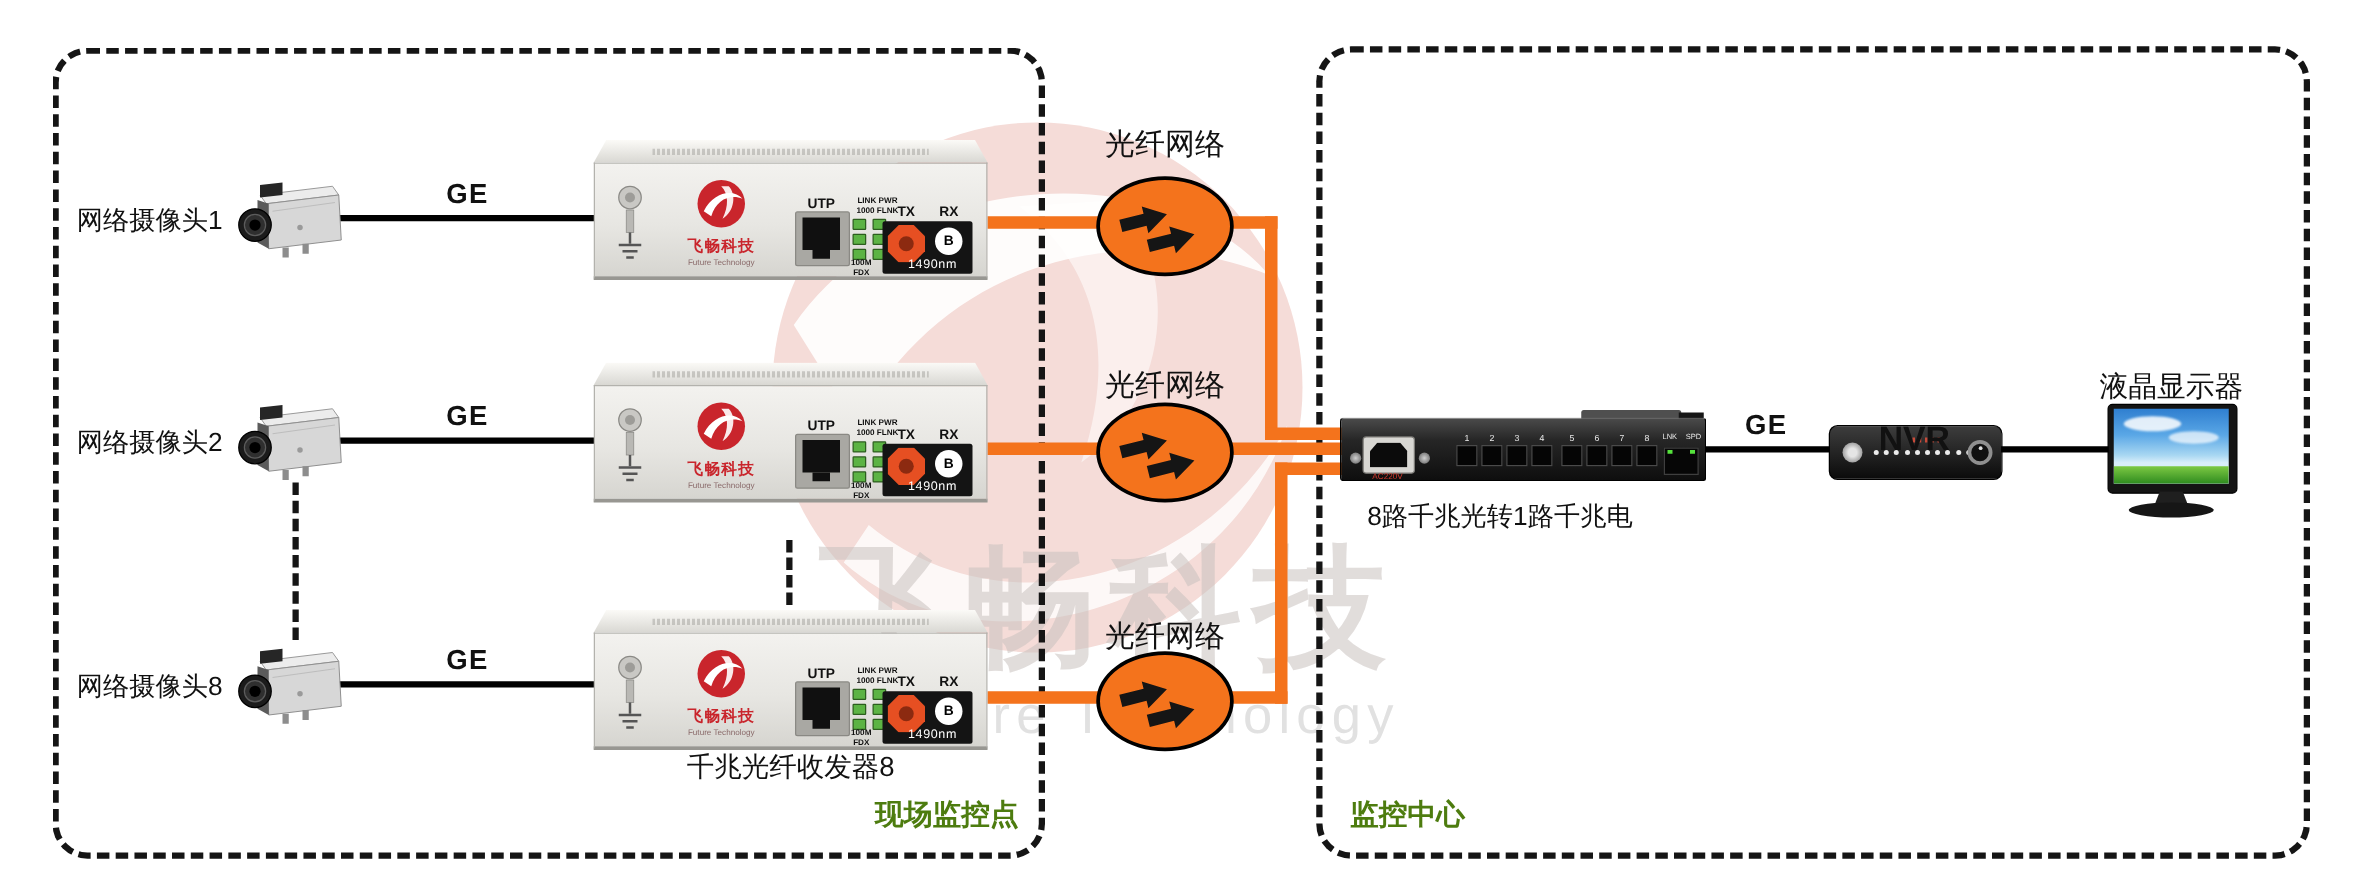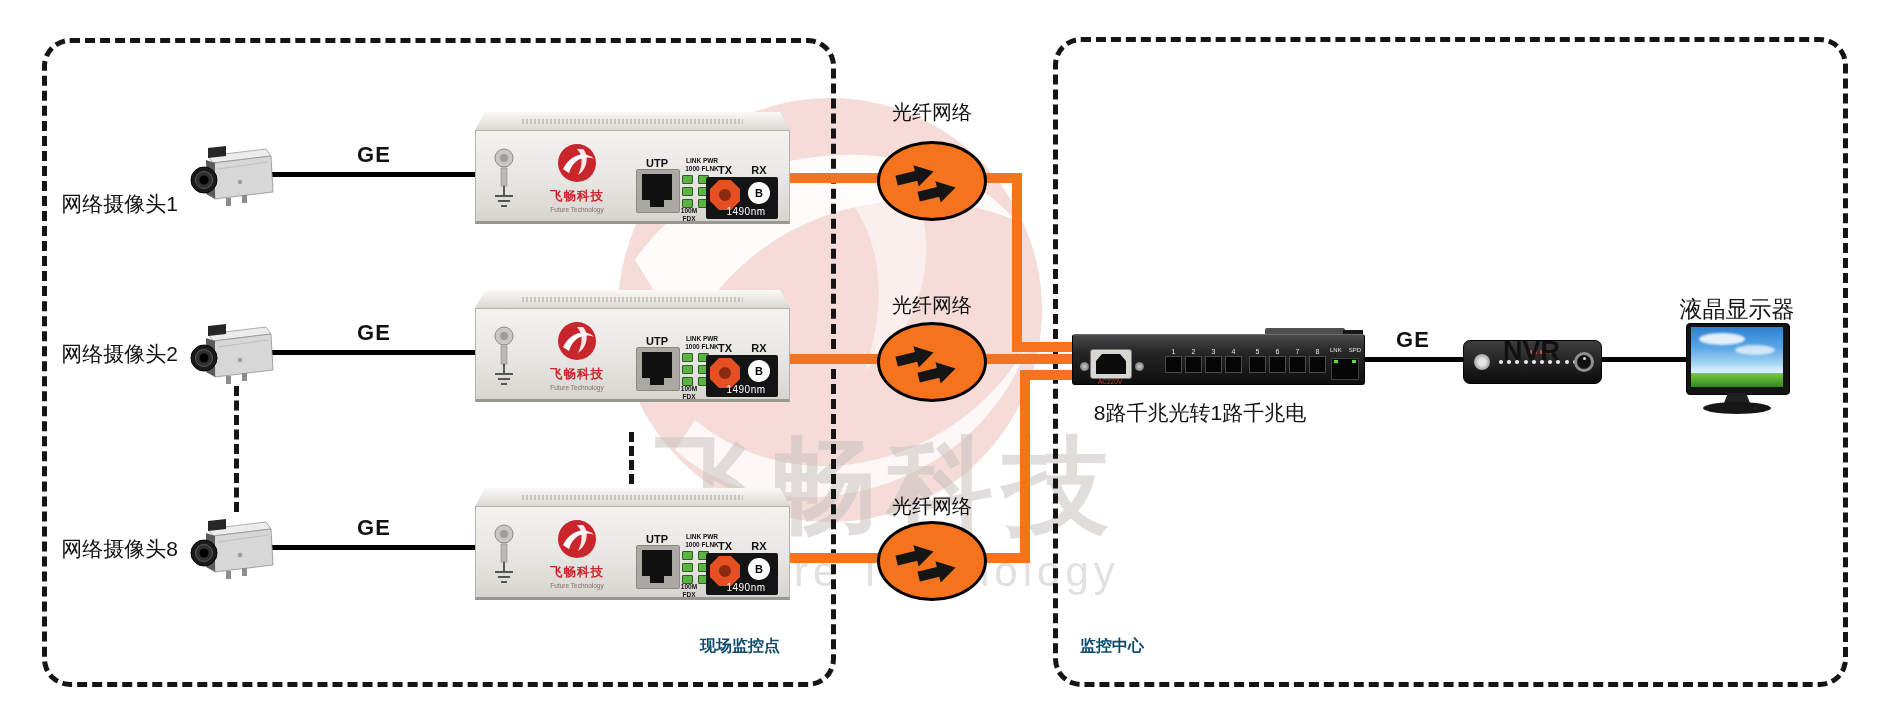--- a/index.html
+++ b/index.html
@@ -8,34 +8,34 @@
   .abs{position:absolute;}
 
   
   .wm-cn{position:absolute;left:655px;top:415px;font-size:106px;font-weight:bold;
          letter-spacing:10px;color:#c9c2bf;opacity:.55;z-index:0;white-space:nowrap;}
   .wm-en{position:absolute;left:690px;top:548px;font-size:42px;letter-spacing:5px;
          color:#dedede;opacity:.9;z-index:0;white-space:nowrap;}
 
   
   .zone-box{position:absolute;border:5px dashed #151515;border-radius:28px;z-index:1;}
-  .zone-label{position:absolute;font-size:16px;font-weight:600;color:#0c4a6e;z-index:5;white-space:nowrap;}
+  .zone-label{position:absolute;font-size:23px;font-weight:600;color:#4d7c0f;z-index:5;white-space:nowrap;}
 
   
   .hline{position:absolute;background:#000;height:5px;z-index:2;}
   .oline{position:absolute;background:#f4731c;z-index:2;}
   .vdots{position:absolute;width:0;border-left:5px dashed #151515;z-index:2;}
   .ge{position:absolute;width:70px;text-align:center;font-size:22px;font-weight:600;
       letter-spacing:1px;z-index:4;}
 
   
   .cloud{position:absolute;width:104px;height:74px;background:#f4731c;border:3px solid #000;
          border-radius:50%;z-index:3;}
   .cloud svg{position:absolute;left:10px;top:10px;}
-  .cloud-label{position:absolute;width:160px;text-align:center;font-size:20px;z-index:4;}
+  .cloud-label{position:absolute;width:160px;text-align:center;font-size:24px;z-index:4;}
 
   
   .tr{position:absolute;left:475px;width:315px;height:110px;z-index:3;}
   .tr-top{position:absolute;left:0;top:0;width:315px;height:18px;
           background:linear-gradient(180deg,#fbfaf7,#d9d8d3);
           clip-path:polygon(10px 0,305px 0,315px 100%,0 100%);}
   .tr-print{position:absolute;left:15%;top:7px;width:70%;height:5px;opacity:.6;
           background:repeating-linear-gradient(90deg,#aeada8 0 2px,transparent 2px 4px);}
   .tr-front{position:absolute;left:0;top:18px;width:313px;height:90px;background:
           linear-gradient(180deg,#f3f2ef 0%,#e7e6e2 55%,#d6d5d0 100%);
@@ -199,21 +199,21 @@
       <polygon points="28,16 37,19 37,55 28,50" fill="#5b5b5b"></polygon>
       <circle cx="26" cy="36" r="13" fill="#1b1b1b" stroke="#000"></circle>
       <circle cx="26" cy="36" r="8.5" fill="#2f2f2f" stroke="#5c5c5c"></circle>
       <circle cx="26" cy="36" r="4.5" fill="#000"></circle>
       <line x1="40" y1="25" x2="90" y2="18" stroke="#bdbdbd"></line>
       <rect x="48" y="54" width="5" height="8" fill="#8d8d8d"></rect>
       <rect x="64" y="51" width="5" height="8" fill="#8d8d8d"></rect>
       <circle cx="62" cy="38" r="2.2" fill="#9a9a9a"></circle>
     </svg>
   </div>
-  <div class="cam-label" style="top:162px;margin-top:28px;">网络摄像头1</div>
+  <div class="cam-label" style="top:162px;">网络摄像头1</div>
   <div class="cam-label" style="top:340px;text-align:right;">网络摄像头2</div>
   <div class="cam-label" style="top:535px;">网络摄像头8</div>
 
   <div class="tr" style="top:112px;">
     <div class="tr-top">
         <div class="tr-print"></div>
       </div>
     <div class="tr-front">
       <svg class="tr-gnd" width="28" height="66" viewBox="0 0 28 66">
         <circle cx="14" cy="13" r="9" fill="#c9c8c4" stroke="#8b8a86"></circle>
@@ -376,20 +376,21 @@
       <div class="rx-lab" style="left:270px;">RX</div>
       <div class="tr-panel">
         <div class="fc">
             <i></i>
           </div>
         <div class="rxb">B</div>
         <div class="wl">1490nm</div>
       </div>
     </div>
   </div>
+  <div class="tr-name" style="top:599px;">千兆光纤收发器8</div>
 
   <div class="cloud" style="left:877px;top:141px;">
     <svg width="84" height="54" viewBox="0 0 84 54">
       <g transform="translate(4,16) rotate(-14)">
           <path d="M0 6 h20 v-6 l18 11 -18 11 v-6 H0 z" fill="#151515"></path>
         </g>
       <g transform="translate(26,32) rotate(-14)">
           <path d="M0 6 h20 v-6 l18 11 -18 11 v-6 H0 z" fill="#151515"></path>
         </g>
     </svg>

